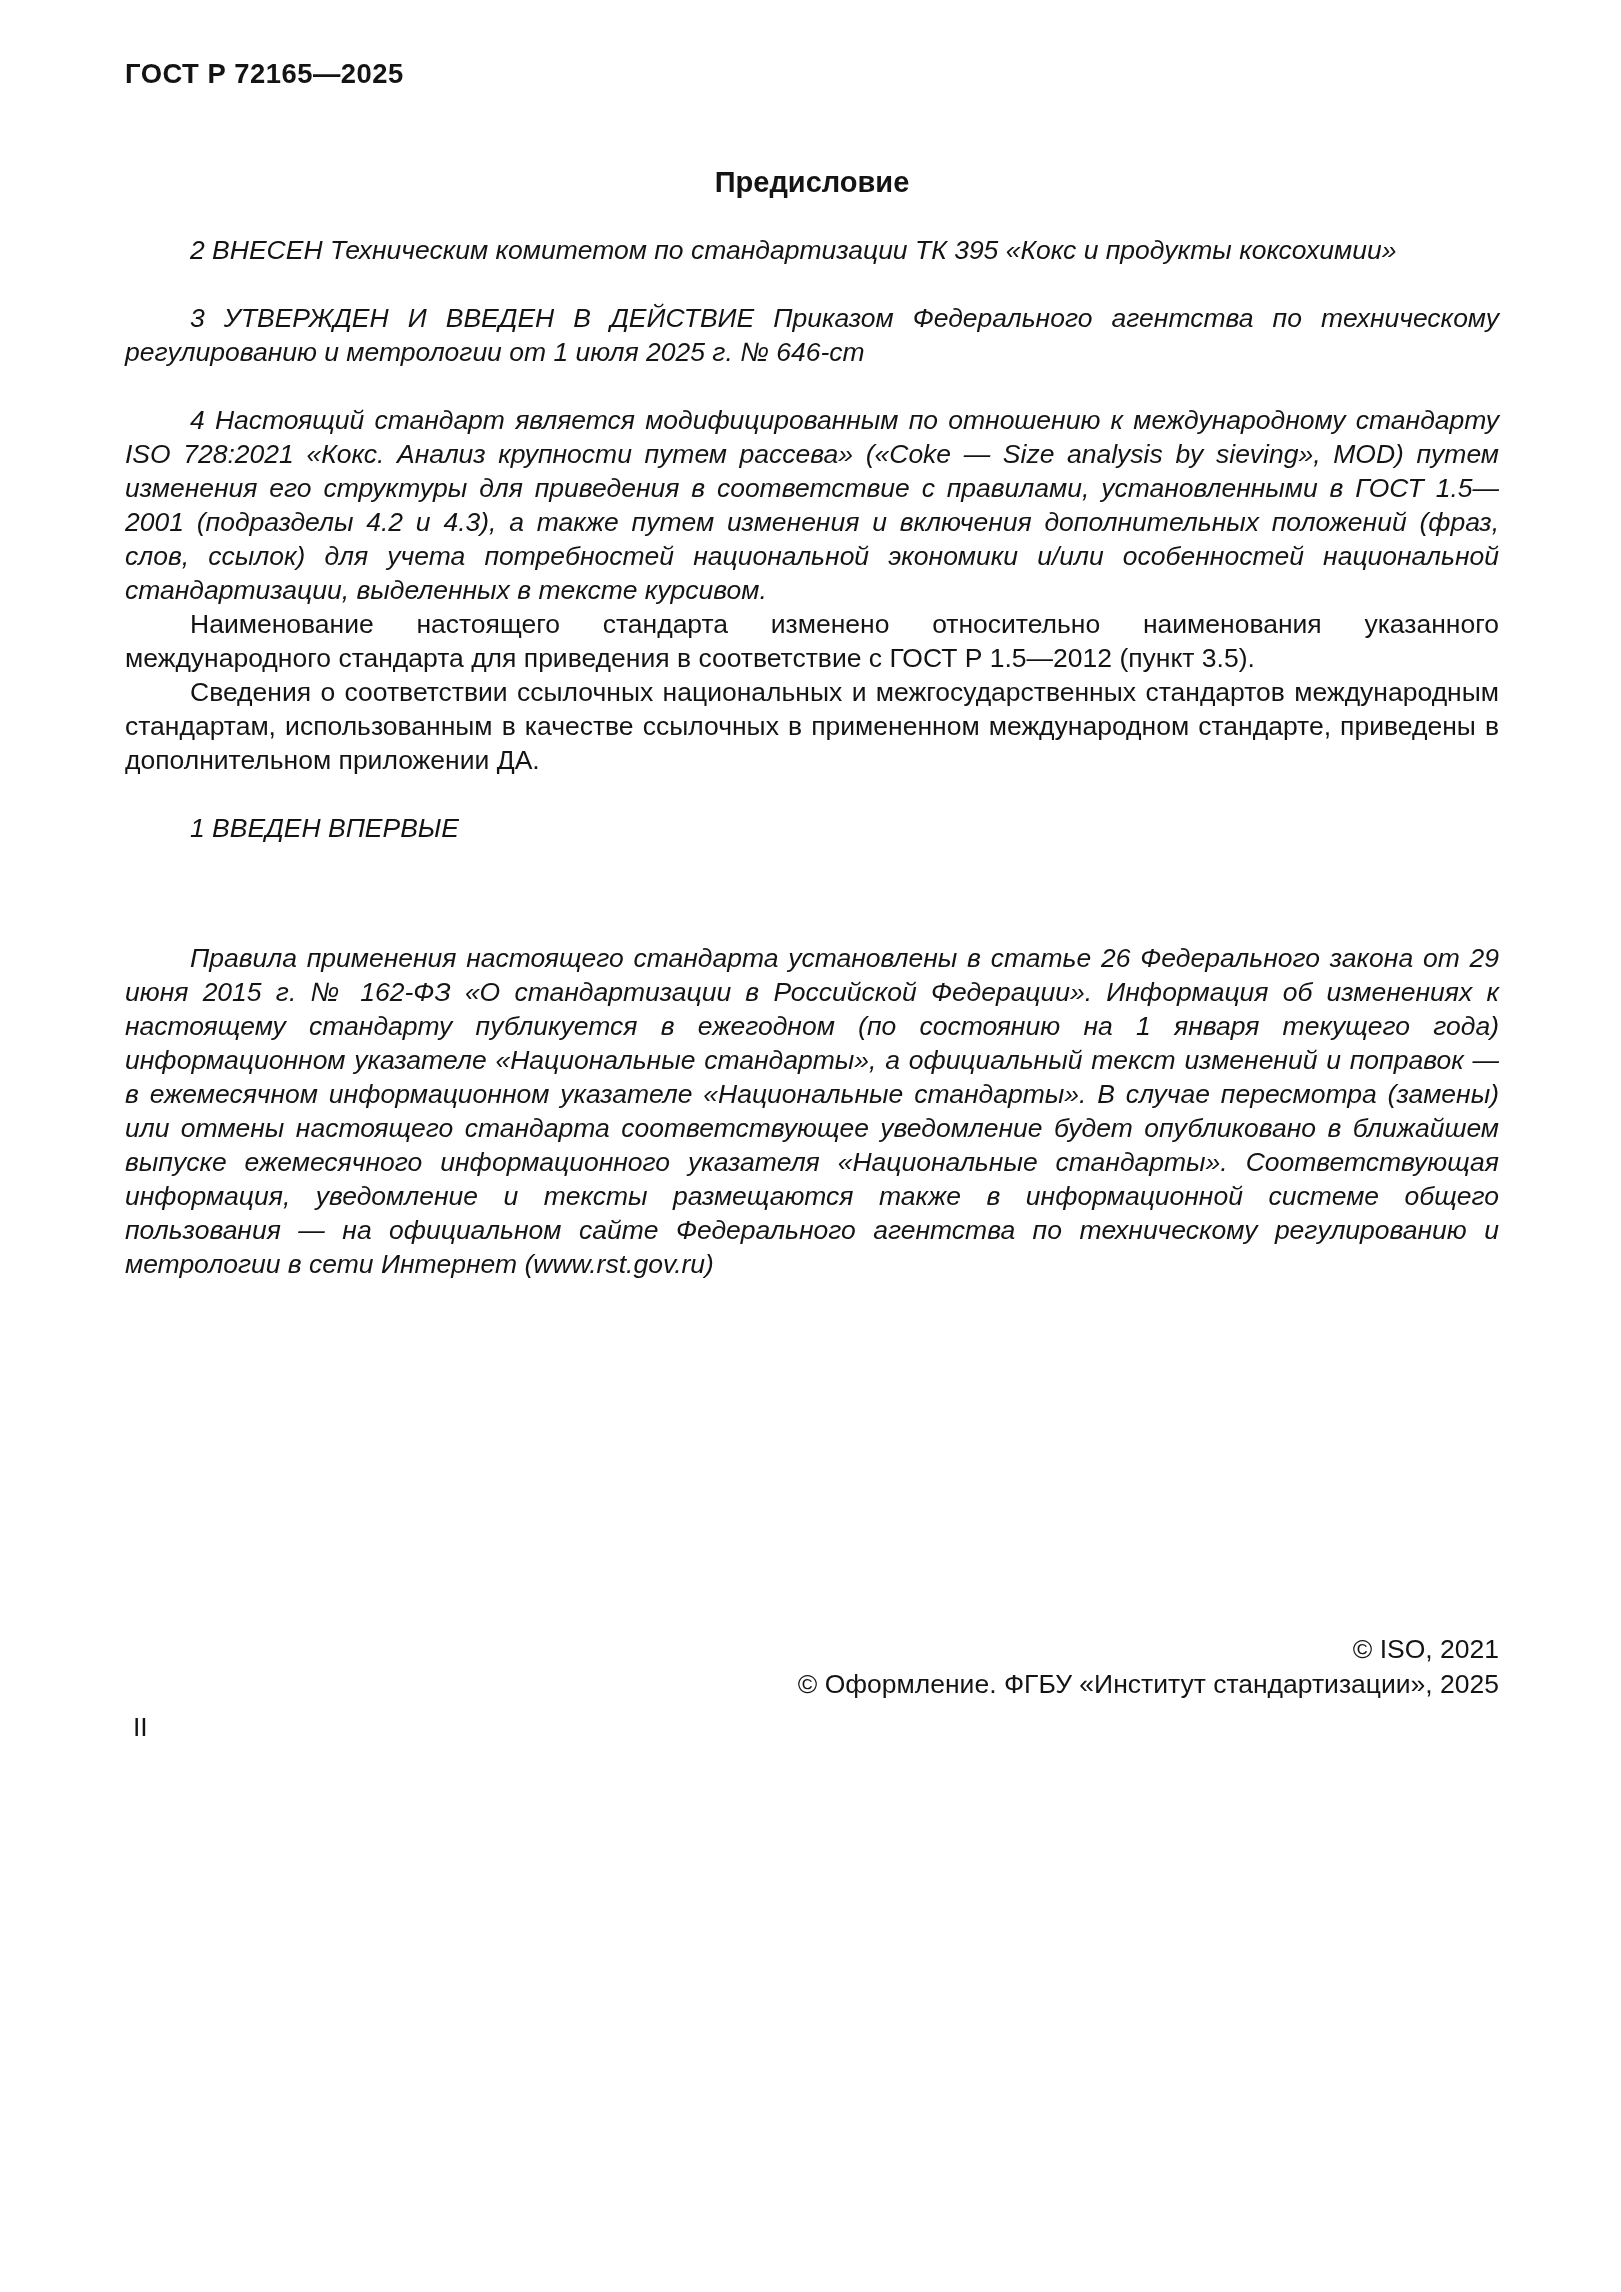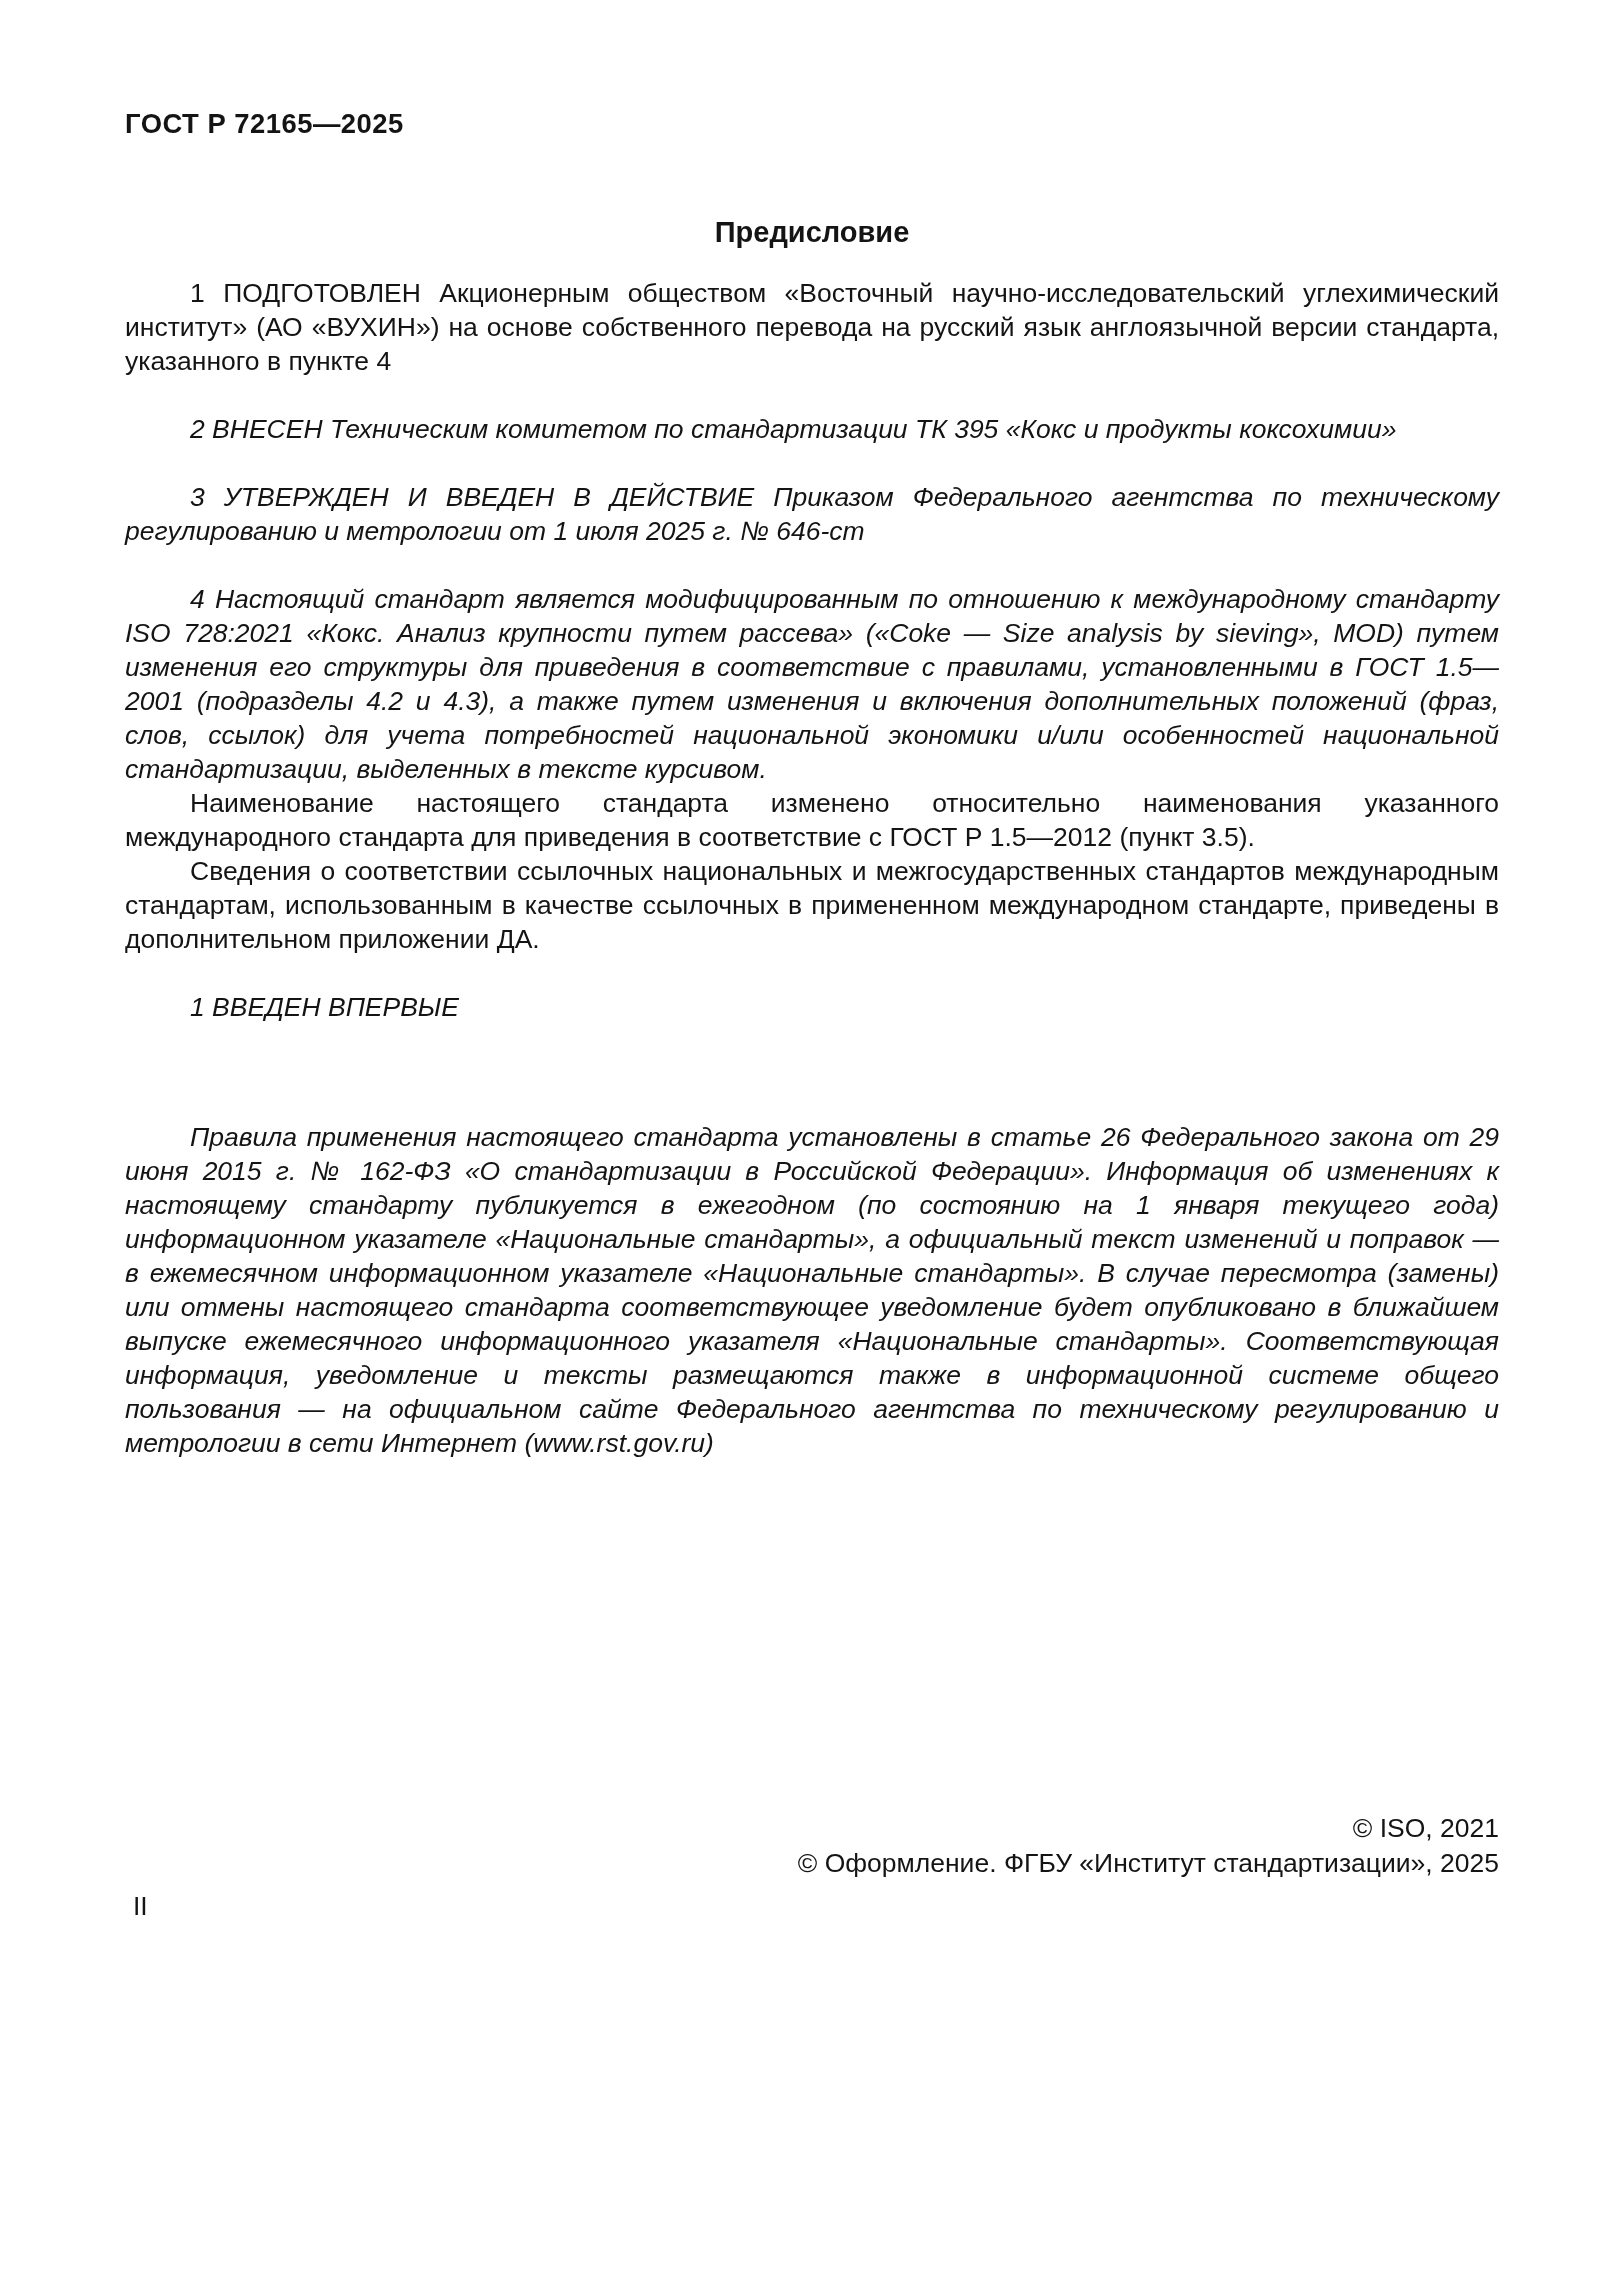--- a/index.html
+++ b/index.html
@@ -12,21 +12,21 @@
     height: 2293px;
     font-family: "Liberation Sans", sans-serif;
     color: #141414;
     position: relative;
     box-sizing: border-box;
   }
   .page {
     box-sizing: border-box;
     width: 1621px;
     height: 2293px;
-    padding: 108px 122px 0 125px;
+    padding: 58px 122px 0 125px;
     position: relative;
   }
   .doc-code {
     font-size: 27.4px;
     font-weight: bold;
     letter-spacing: 0.5px;
   }
   .title {
     font-size: 29px;
     font-weight: bold;
@@ -69,21 +69,20 @@
 </style>
 </head>
 <body>
 
 <div class="page">
 
   <div class="doc-code">ГОСТ Р 72165—2025</div>
 
   <div class="title">Предисловие</div>
 
-  <p class="body-par first-after-title">1 ПОДГОТОВЛЕН Акционерным обществом «Восточный научно-исследовательский углехимический институт» (АО «ВУХИН») на основе собственного перевода на русский язык англоязычной версии стандарта, указанного в пункте 4</p>
 
   <p class="body-par gap">2 ВНЕСЕН Техническим комитетом по стандартизации ТК 395 «Кокс и продукты коксохимии»</p>
 
   <p class="body-par gap">3 УТВЕРЖДЕН И ВВЕДЕН В ДЕЙСТВИЕ Приказом Федерального агентства по техническому регулированию и метрологии от 1 июля 2025 г. № 646-ст</p>
 
   <p class="body-par gap">4 Настоящий стандарт является модифицированным по отношению к международному стандарту ISO 728:2021 «Кокс. Анализ крупности путем рассева» («Coke — Size analysis by sieving», MOD) путем изменения его структуры для приведения в соответствие с правилами, установленными в ГОСТ 1.5—2001 (подразделы 4.2 и 4.3), а также путем изменения и включения дополнительных положений (фраз, слов, ссылок) для учета потребностей национальной экономики и/или особенностей национальной стандартизации, выделенных в тексте курсивом.</p>
 
   <p class="body-par">Наименование настоящего стандарта изменено относительно наименования указанного международного стандарта для приведения в соответствие с ГОСТ Р 1.5—2012 (пункт 3.5).</p>
 
   <p class="body-par">Сведения о соответствии ссылочных национальных и межгосударственных стандартов международным стандартам, использованным в качестве ссылочных в примененном международном стандарте, приведены в дополнительном приложении ДА.</p>

